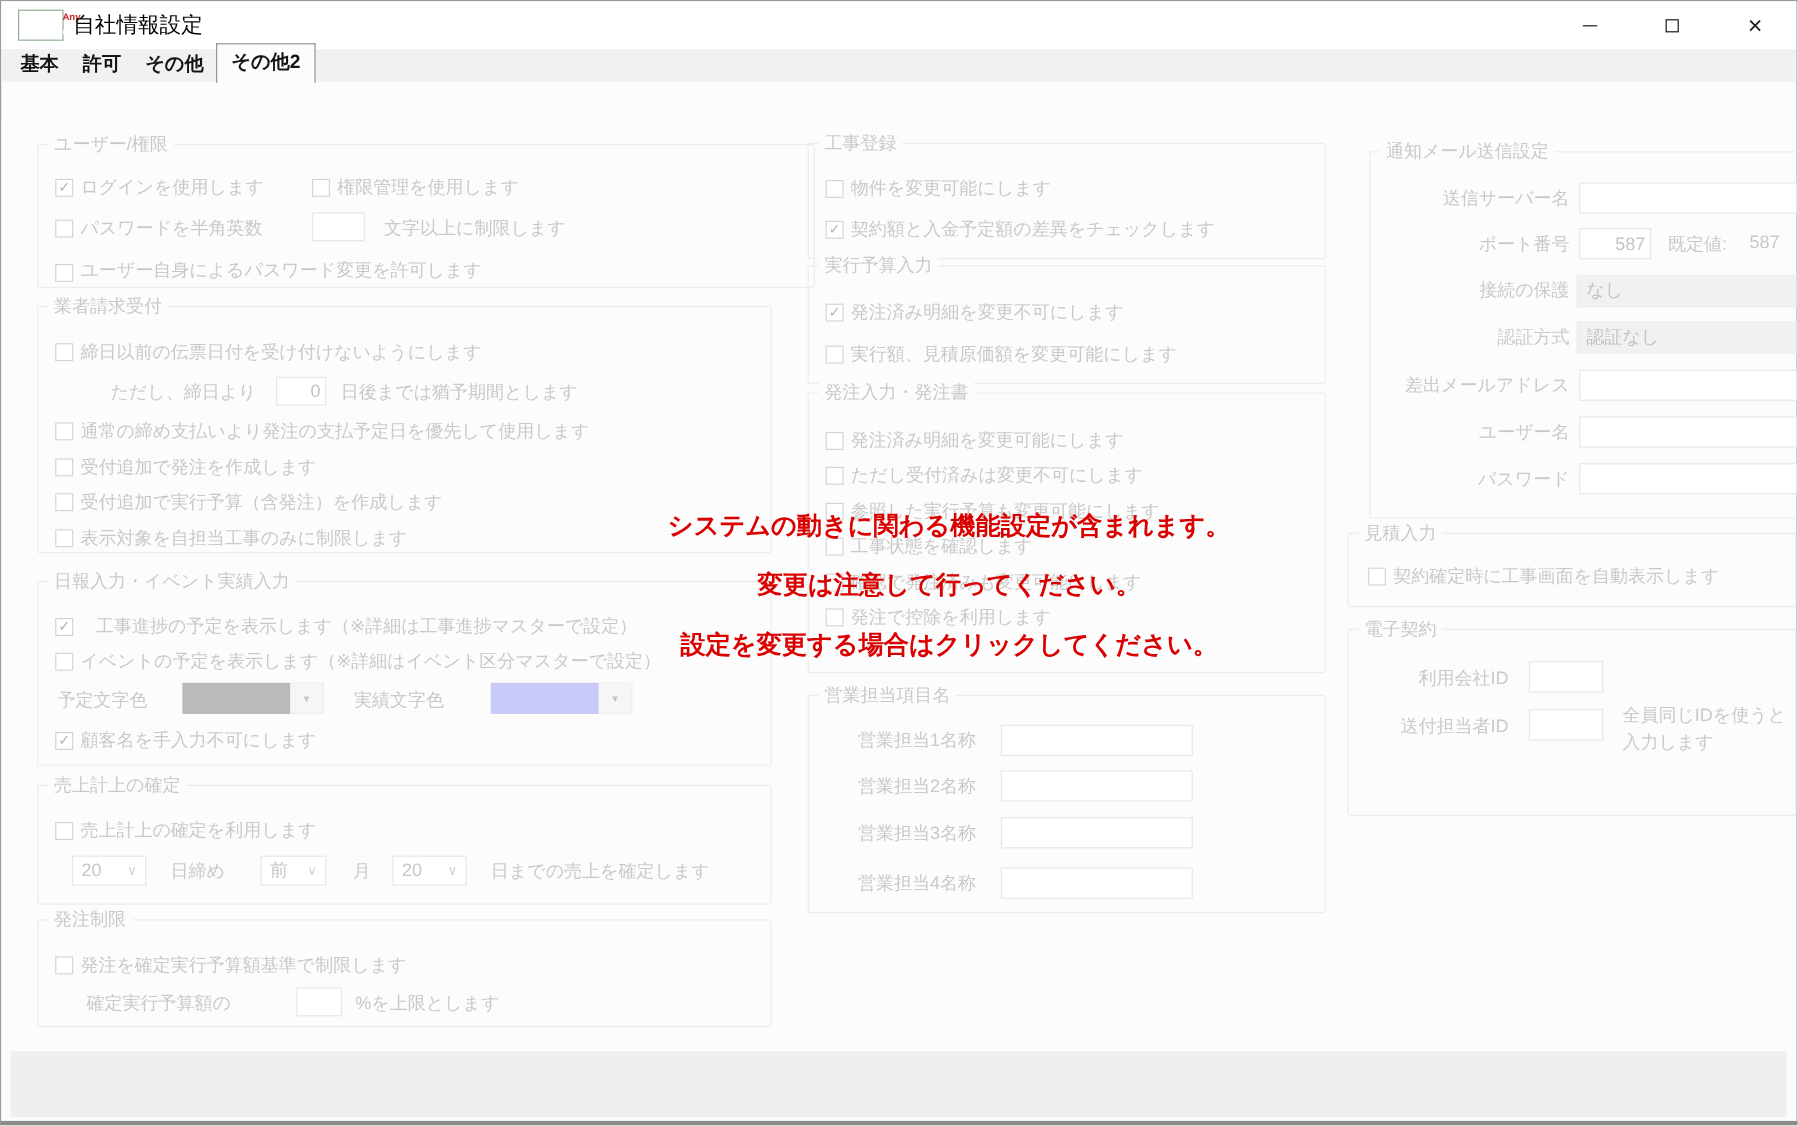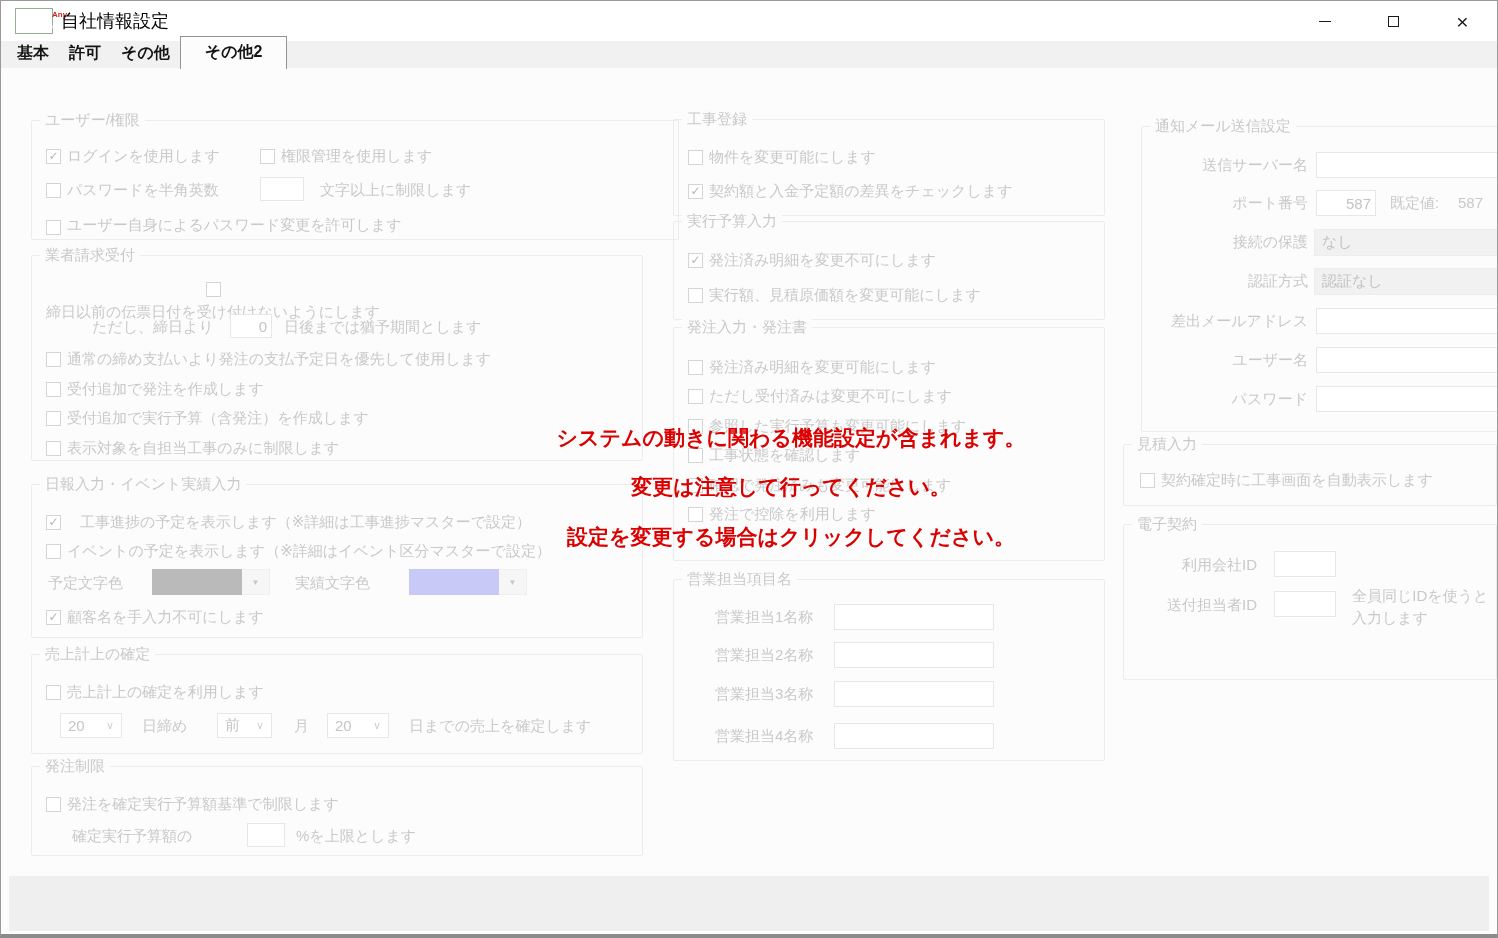--- a/index.html
+++ b/index.html
@@ -24,21 +24,21 @@
   .toolbar{height:32px;background:#f4f4f4;display:flex;align-items:center;}
   .save-btn{display:flex;align-items:center;gap:6px;padding:0 10px 0 9px;height:100%;color:#aeaeae;font-size:16px;}
   .floppy{width:15px;height:15px;background:#a6a6a6;position:relative;border-radius:1px;flex:0 0 auto;}
   .floppy::before{content:"";position:absolute;left:3px;bottom:1px;width:9px;height:6px;background:#f0f0f0;}
   .floppy::after{content:"";position:absolute;left:4px;top:1px;width:7px;height:4px;background:#888;}
   .tb-sep{width:1px;height:24px;background:#dddddd;}
 
   
   .tabstrip{height:27px;background:#f1f1f1;display:flex;align-items:flex-end;padding-left:6px;}
   .tab{padding:3px 10px 4px;font-size:16px;font-weight:bold;color:#141414;white-space:nowrap;}
-  .tab.active{background:#fcfcfc;border:1px solid #949494;border-bottom:none;padding:5px 24px 6px;margin-bottom:-1px;position:relative;z-index:2;}
+  .tab.active{background:#fcfcfc;border:1px solid #949494;border-bottom:none;padding:5px 12px 6px;margin-bottom:-1px;position:relative;z-index:2;}
 
   
   .content{position:absolute;top:99px;left:0;right:0;bottom:0;background:#fcfcfc;}
   .group{position:absolute;border:1px solid #ececec;border-radius:2px;}
   .gtitle{position:absolute;top:-10px;left:8px;padding:0 5px;background:#fcfcfc;
           font-size:15px;color:#c9c9c9;white-space:nowrap;}
   .row{position:absolute;display:flex;align-items:center;gap:6px;height:22px;}
   .txt{position:absolute;color:#c9c9c9;font-size:15px;white-space:nowrap;}
   .lbl{color:#c9c9c9;font-size:15px;white-space:nowrap;}
   .cb{width:15px;height:15px;border:1px solid #d5d5d5;background:#fff;display:inline-flex;
@@ -115,21 +115,21 @@
       <input class="tin num" style="left: 228px; top: 56px; width: 44px;">
       <span class="txt" style="left:288px;top:60px;">文字以上に制限します</span>
       <div class="row" style="left:14px;top:92px;align-items:flex-end;">
         <span class="cb"></span>
         <span class="lbl">ユーザー自身によるパスワード変更を許可します</span>
       </div>
     </div>
 
     <div class="group" style="left:30px;top:155px;width:612px;height:206px;">
       <span class="gtitle">業者請求受付</span>
-      <div class="row" style="left:14px;top:26px;flex-direction:column;">
+      <div class="row" style="left:14px;top:26px;">
         <span class="cb"></span>
         <span class="lbl">締日以前の伝票日付を受け付けないようにします</span>
       </div>
       <span class="txt" style="left:60px;top:62px;">ただし、締日より</span>
       <input class="tin num" style="left: 198px; top: 58px; width: 42px;" value="0">
       <span class="txt" style="left:252px;top:62px;">日後までは猶予期間とします</span>
       <div class="row" style="left:14px;top:92px;">
         <span class="cb"></span>
         <span class="lbl">通常の締め支払いより発注の支払予定日を優先して使用します</span>
       </div>

